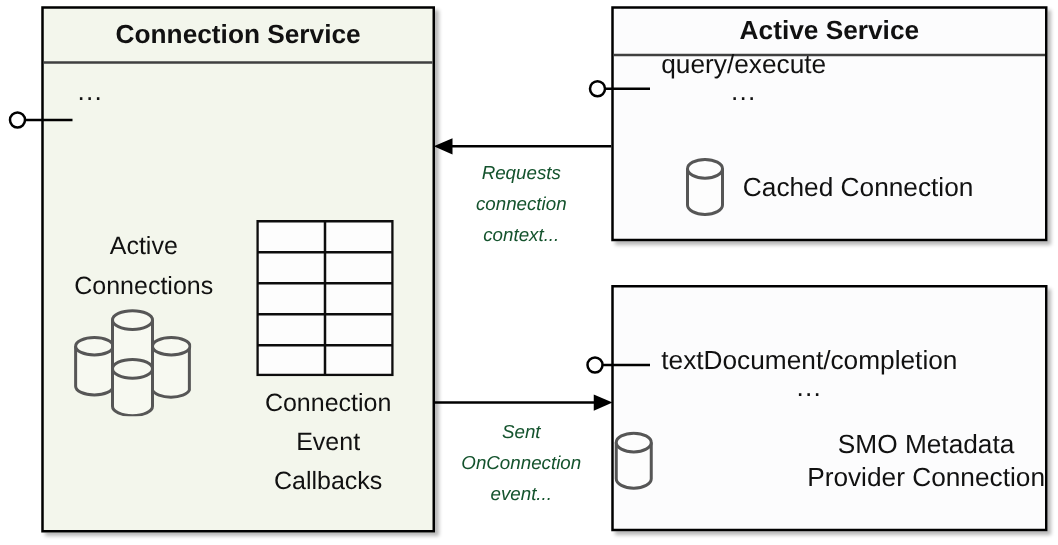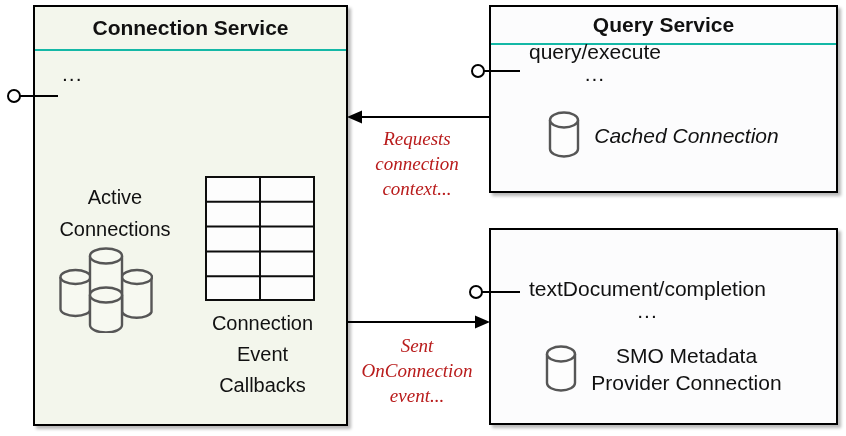--- a/index.html
+++ b/index.html
@@ -6,45 +6,45 @@
   #canvas{
     position:relative;width:846px;height:436px;background:#ffffff;overflow:hidden;
     font-family:"Liberation Sans",sans-serif;color:#111;
   }
   .svc-box{position:absolute;box-sizing:border-box;border:2px solid #000;
     box-shadow:3px 3px 3px rgba(0,0,0,0.28);}
   #connection-box{left:33px;top:5px;width:315px;height:421px;background:#f3f6ec;}
   #query-box{left:489px;top:5px;width:349px;height:188px;background:#fcfcfd;}
   #language-box{left:489px;top:228px;width:349px;height:197px;background:#fcfcfd;}
   .box-title{display:flex;align-items:center;justify-content:center;
-    border-bottom:2px solid #14b8a6;font-weight:bold;font-size:21px;}
+    border-bottom:2px solid #404040;font-weight:bold;font-size:21px;}
   #connection-box .box-title{height:42px;}
   #query-box .box-title{height:36px;}
   #language-box .box-title{height:34px;}
   .endpoint-block{position:absolute;display:inline-block;}
   .endpoint-lines{white-space:pre-line;font-size:21px;line-height:31px;text-align:left;}
   .endpoint-dots{text-align:center;font-size:21px;line-height:18px;letter-spacing:1px;}
   #connection-box .endpoint-block{left:27px;top:58px;}
   #query-box .endpoint-block{left:38px;top:32px;}
   #query-box .endpoint-lines{line-height:26px;}
   #language-box .endpoint-block{left:38px;top:46px;}
   #language-box .endpoint-lines{line-height:26px;}
   .center-label{position:absolute;text-align:center;white-space:pre-line;font-size:20px;}
   #active-connections-label{left:0;top:174px;width:160px;line-height:32px;}
   #callbacks-label{left:135px;top:301px;width:185px;line-height:31px;}
   #cluster-icon{position:absolute;left:24px;top:240px;}
   #grid-icon{position:absolute;left:170px;top:169px;}
   .icon-row{position:absolute;left:0;right:0;display:flex;align-items:center;
     justify-content:center;gap:14px;}
-  #query-box .icon-row{top:104px;font-style:italic;}
-  #language-box .icon-row{top:112px;}
+  #query-box .icon-row{top:119px;}
+  #language-box .icon-row{top:112px;justify-content:space-between;}
   .icon-row-label{font-size:21px;line-height:27px;text-align:center;white-space:pre-line;}
   #overlay{position:absolute;left:0;top:0;z-index:5;pointer-events:none;}
-  .arrow-note{position:absolute;z-index:6;font-style:italic;font-size:19px;
-    line-height:25px;text-align:center;white-space:pre-line;color:#b91c1c;font-family:Liberation Serif, serif;}
+  .arrow-note{position:absolute;z-index:6;font-style:italic;font-size:15px;
+    line-height:25px;text-align:center;white-space:pre-line;color:#14532d;}
   #requests-note{left:347px;top:126px;width:140px;}
   #sent-note{left:342px;top:333px;width:150px;}
 </style>
 </head>
 <body>
 
 <div id="canvas">
 
   <div id="connection-box" class="svc-box">
     <div class="box-title">Connection Service</div>
@@ -83,21 +83,21 @@
         <line x1="1" y1="100.2" x2="109" y2="100.2"></line>
       </g>
     </svg>
 
     <div id="callbacks-label" class="center-label">Connection
 Event
 Callbacks</div>
   </div>
 
   <div id="query-box" class="svc-box">
-    <div class="box-title">Query Service</div>
+    <div class="box-title">Active Service</div>
 
     <div class="endpoint-block">
       <div class="endpoint-lines">query/execute</div>
       <div class="endpoint-dots">...</div>
     </div>
 
     <div class="icon-row">
       <svg width="32" height="48" viewBox="0 0 32 48">
         <g stroke="#565656" stroke-width="2.4" fill="#fdfdfd">
           <path d="M2,9 V38 A14,7.5 0 0 0 30,38 V9"></path>

